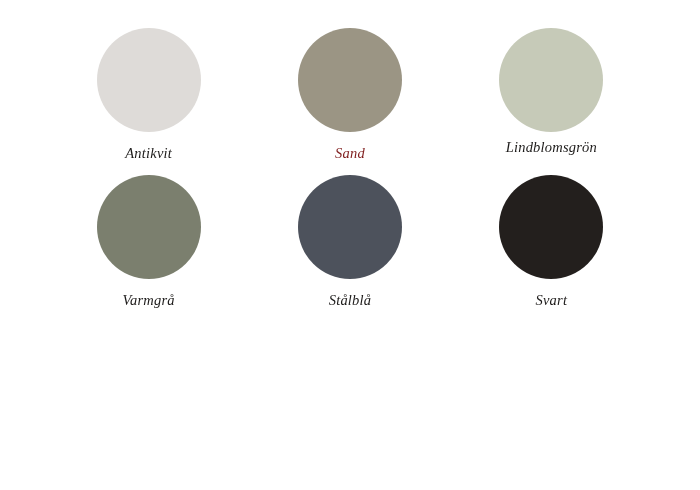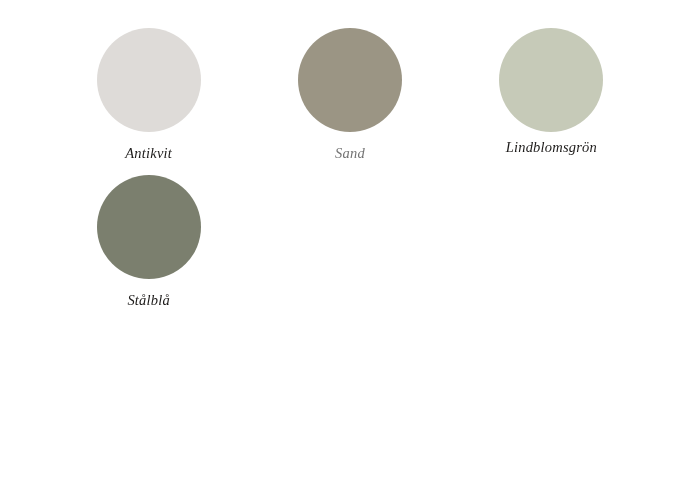--- a/index.html
+++ b/index.html
@@ -59,28 +59,36 @@
   <div class="swatch-cell">
     <div class="swatch-dot" style="background-color: rgb(222, 219, 216);"></div>
     <div class="swatch-label" style="color: rgb(29, 27, 26);">Antikvit</div>
   </div>
 
 
 
 
   <div class="swatch-cell">
     <div class="swatch-dot" style="background-color: rgb(155, 149, 132);"></div>
-    <div class="swatch-label" style="color: #737373;">Sand</div>
+    <div class="swatch-label" style="color: #7f1d1d;">Sand</div>
   </div>
 
   <div class="swatch-cell">
     <div class="swatch-dot" style="background-color: rgb(198, 202, 184);"></div>
     <div class="swatch-label" style="color: rgb(29, 27, 26); margin-top: 8px;">Lindblomsgrön</div>
   </div>
 
   <div class="swatch-cell">
     <div class="swatch-dot" style="background-color: rgb(123, 127, 110);"></div>
+    <div class="swatch-label" style="color: rgb(29, 27, 26);">Varmgrå</div>
+  </div>
+
+  <div class="swatch-cell">
+    <div class="swatch-dot" style="background-color: rgb(77, 82, 92);"></div>
     <div class="swatch-label" style="color: rgb(29, 27, 26);">Stålblå</div>
   </div>
 
-
+  <div class="swatch-cell">
+    <div class="swatch-dot" style="background-color: rgb(35, 31, 29);"></div>
+    <div class="swatch-label" style="color: rgb(29, 27, 26);">Svart</div>
+  </div>
 
 </div>
 
 </body></html>

